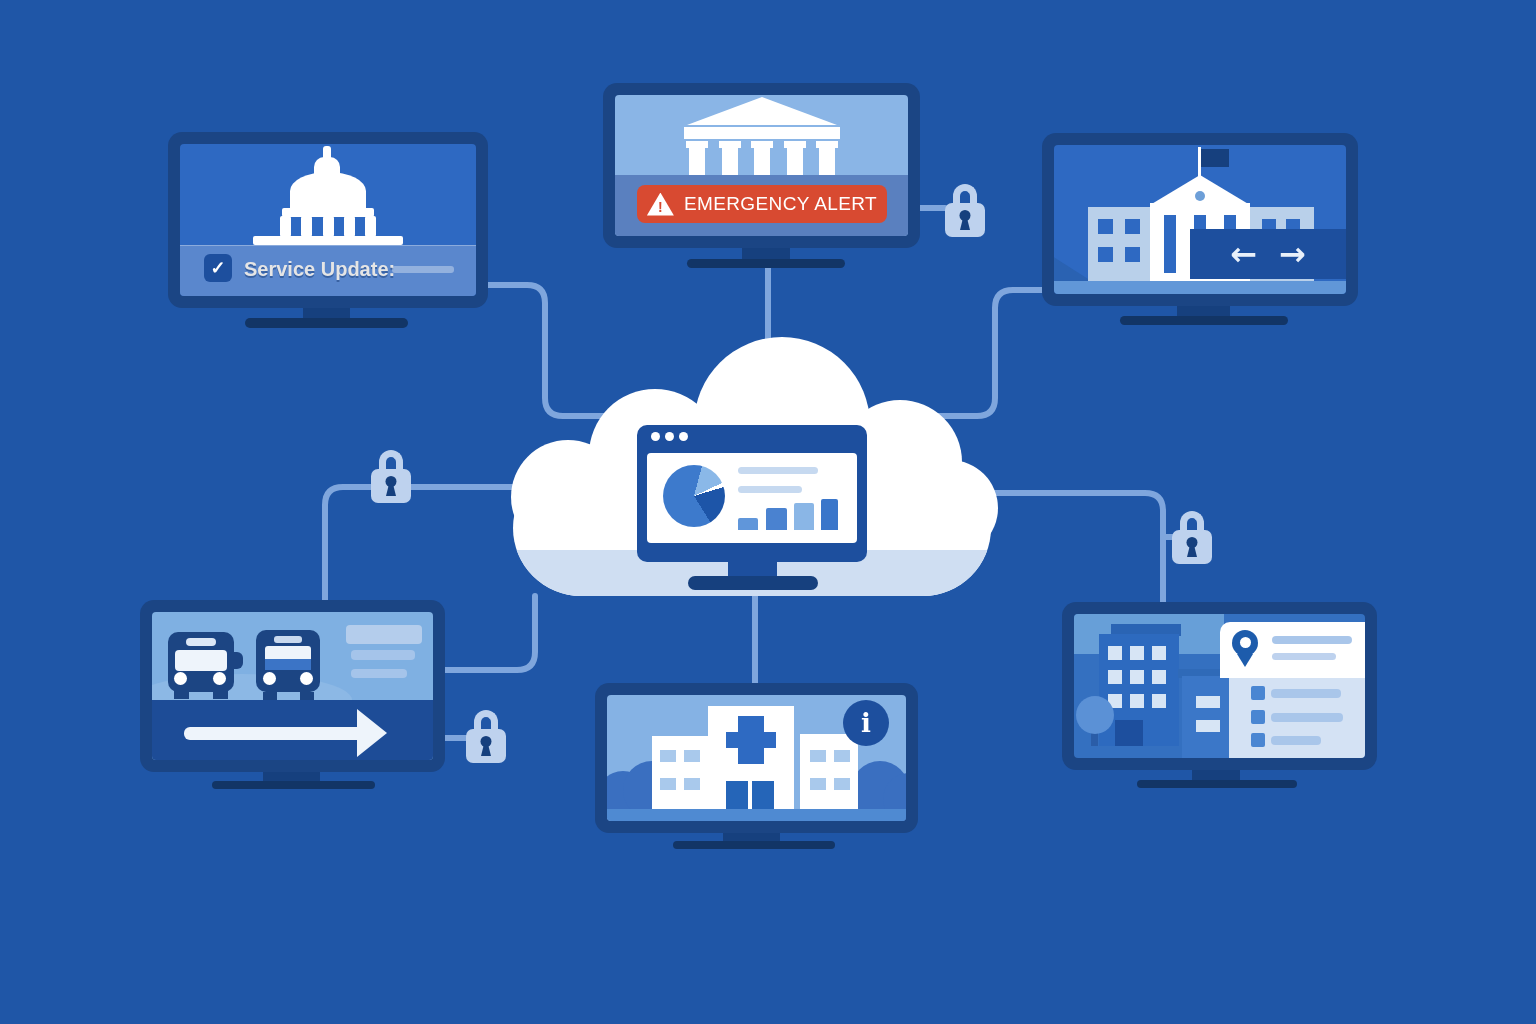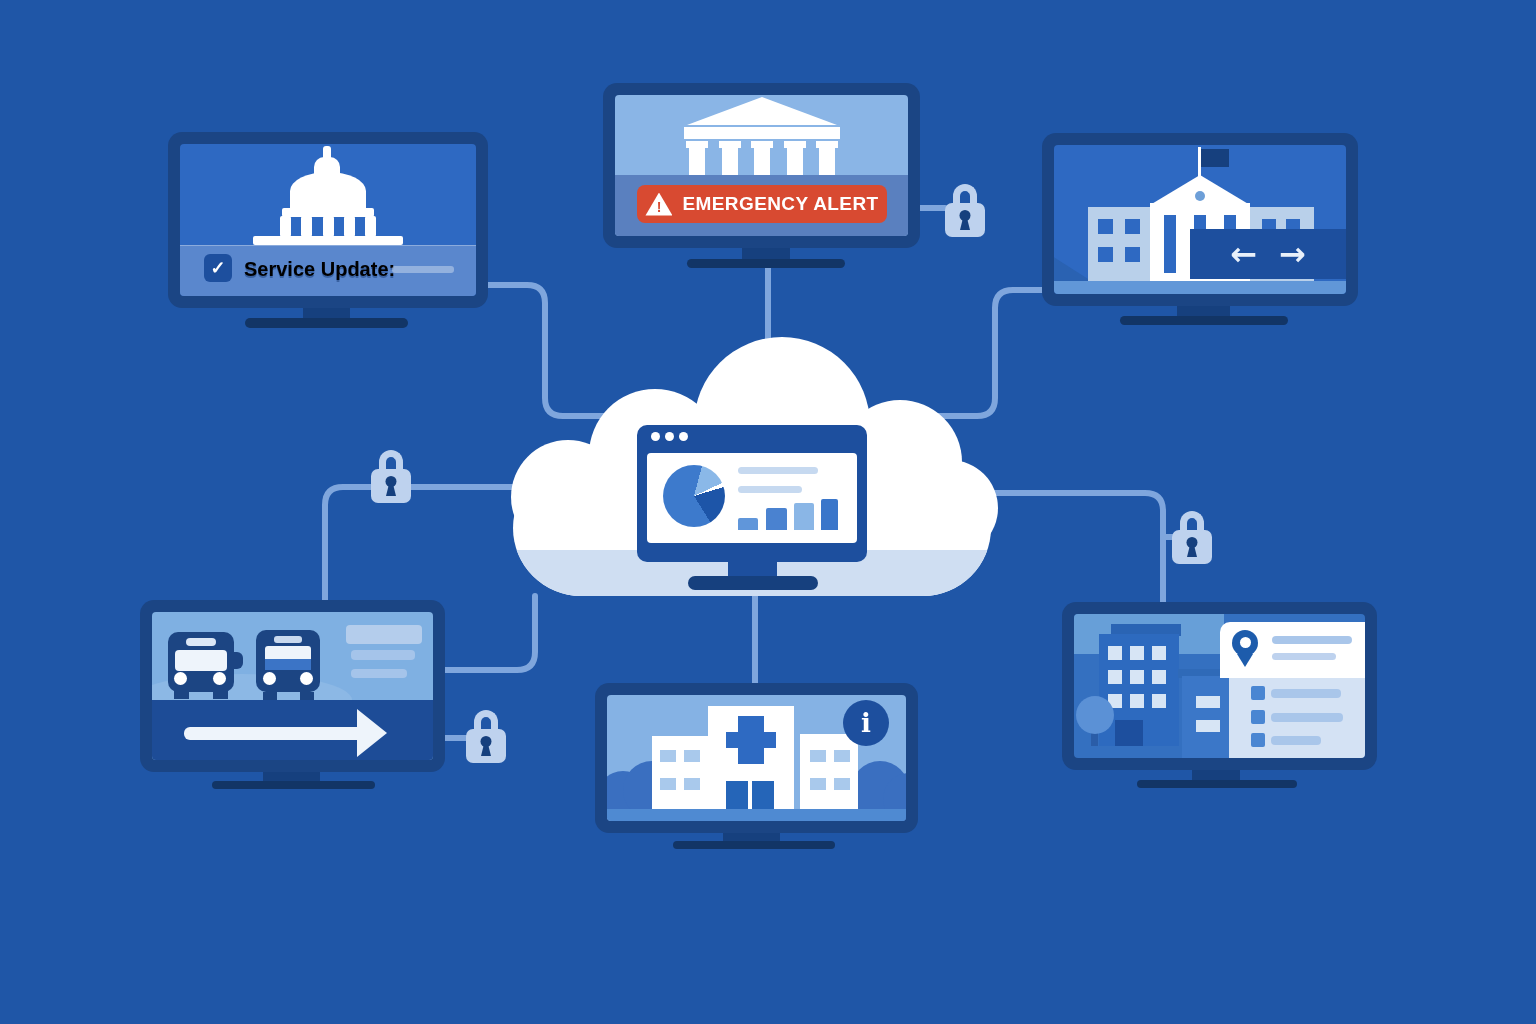--- a/index.html
+++ b/index.html
@@ -44,23 +44,23 @@
   .w{background:#ffffff;}
   .col5{position:absolute;display:flex;justify-content:space-between;}
   .col5 i{display:block;background:#fff;border-radius:2px;}
   .capcol{position:relative;display:block;background:#fff;width:16px;height:36px;}
   .capcol::before{content:"";position:absolute;left:-3px;top:0;width:22px;height:7px;background:#fff;}
   .banner{position:absolute;display:flex;align-items:center;justify-content:center;gap:10px;
           background:#d84a31;border-radius:8px;}
   .warntri{position:relative;width:27px;height:23px;background:#fff;
            clip-path:polygon(50% 0,100% 100%,0 100%);display:flex;align-items:flex-end;justify-content:center;}
   .warntri span{color:#d84a31;font-size:14px;font-weight:bold;line-height:17px;}
-  .alerttxt{color:#fff;font-weight:700;font-size:19px;letter-spacing:.4px;white-space:nowrap;}
+  .alerttxt{color:#fff;font-weight:400;font-size:19px;letter-spacing:.4px;white-space:nowrap;}
   .arrowglyph{color:#e8f0fa;font-family:"DejaVu Sans",sans-serif;font-size:32px;font-weight:bold;line-height:50px;}
-  .svclabel{color:#000000;font-weight:bold;font-size:20px;white-space:nowrap;
+  .svclabel{color:#e5e5e5;font-weight:bold;font-size:20px;white-space:nowrap;
             text-shadow:0 2px 0 rgba(18,53,110,.45);}
   .chk{position:absolute;background:#1d4f9e;border-radius:6px;color:#fff;font-size:18px;font-weight:bold;
        display:flex;align-items:center;justify-content:center;}
   .infocirc{position:absolute;border-radius:50%;background:#1d4f9e;color:#fff;display:flex;
             align-items:center;justify-content:center;font-weight:900;font-size:26px;font-family:"DejaVu Serif",serif;}
 </style>
 </head>
 <body>
 
 <div class="stage">

